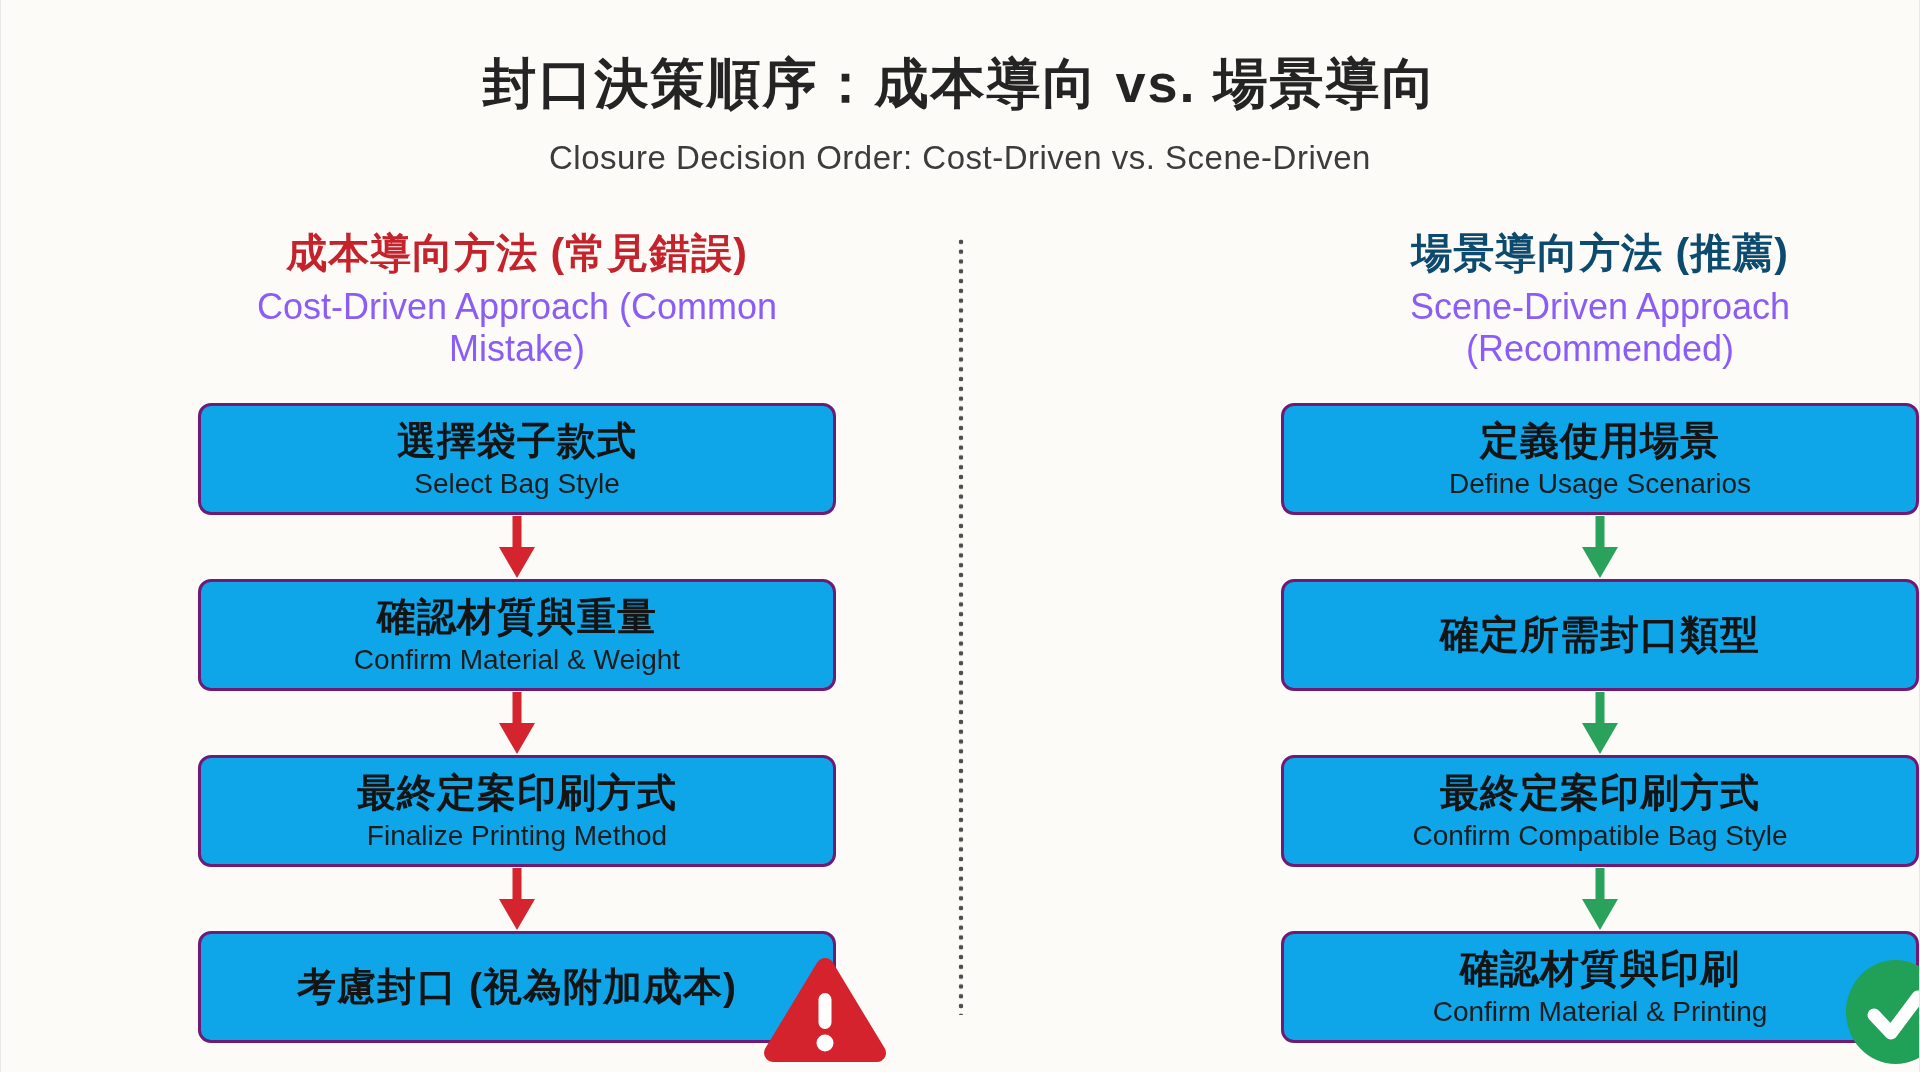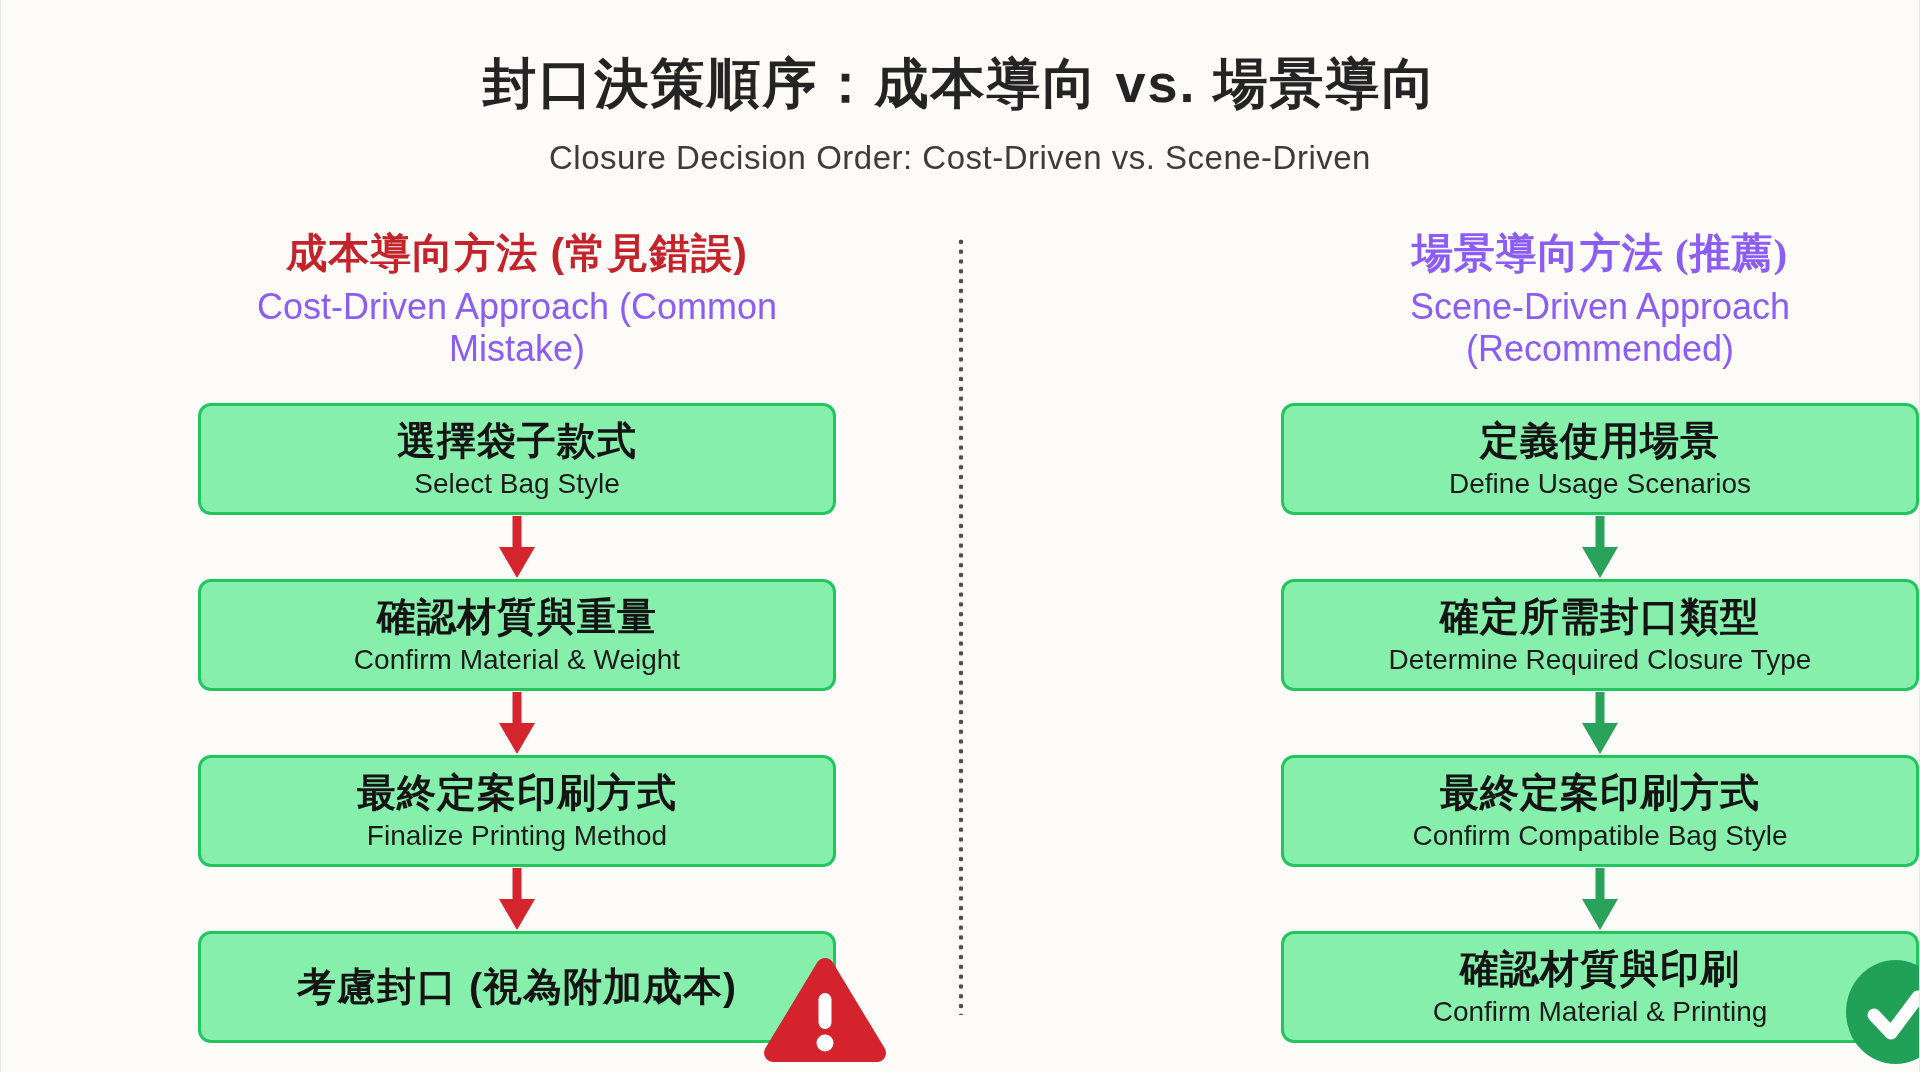--- a/index.html
+++ b/index.html
@@ -54,35 +54,35 @@
   }
   .column { width: 638px; text-align: center; }
 
   .col-header-zh {
     font-size: 41px;
     font-weight: 700;
     line-height: 1.12;
     letter-spacing: 1px;
   }
   .col-header-zh.red   { color: #c5232b; }
-  .col-header-zh.green { color: #8b5cf6; font-family: Liberation Serif, serif; }
+  .col-header-zh.green { color: #0c4a6e; }
   .col-header-en {
     margin-top: 9px;
     font-size: 36px;
     color: #8b5cf6;
   }
 
   .flow { margin-top: 33px; }
 
   .box-wrap { position: relative; }
   .step-box {
     width: 638px;
     height: 112px;
-    background: #86efac;
-    border: 3px solid #22c55e;
+    background: #0ea5e9;
+    border: 3px solid #701a75;
     border-radius: 13px;
     display: flex;
     flex-direction: column;
     align-items: center;
     justify-content: center;
   }
   .step-zh {
     font-size: 39px;
     font-weight: 700;
     color: #141414;
@@ -193,21 +193,20 @@
         </div>
 
         <div class="arrow green">
           <svg width="44" height="62" viewBox="0 0 44 62">
               <path fill="currentColor" d="M17.5 0 H26.5 V31 H40 L22 62 L4 31 H17.5 Z"></path>
             </svg>
         </div>
 
         <div class="step-box">
           <div class="step-zh">確定所需封口類型</div>
-          <div class="step-en">Determine Required Closure Type</div>
         </div>
 
         <div class="arrow green">
           <svg width="44" height="62" viewBox="0 0 44 62">
               <path fill="currentColor" d="M17.5 0 H26.5 V31 H40 L22 62 L4 31 H17.5 Z"></path>
             </svg>
         </div>
 
         <div class="step-box">
           <div class="step-zh">最終定案印刷方式</div>

